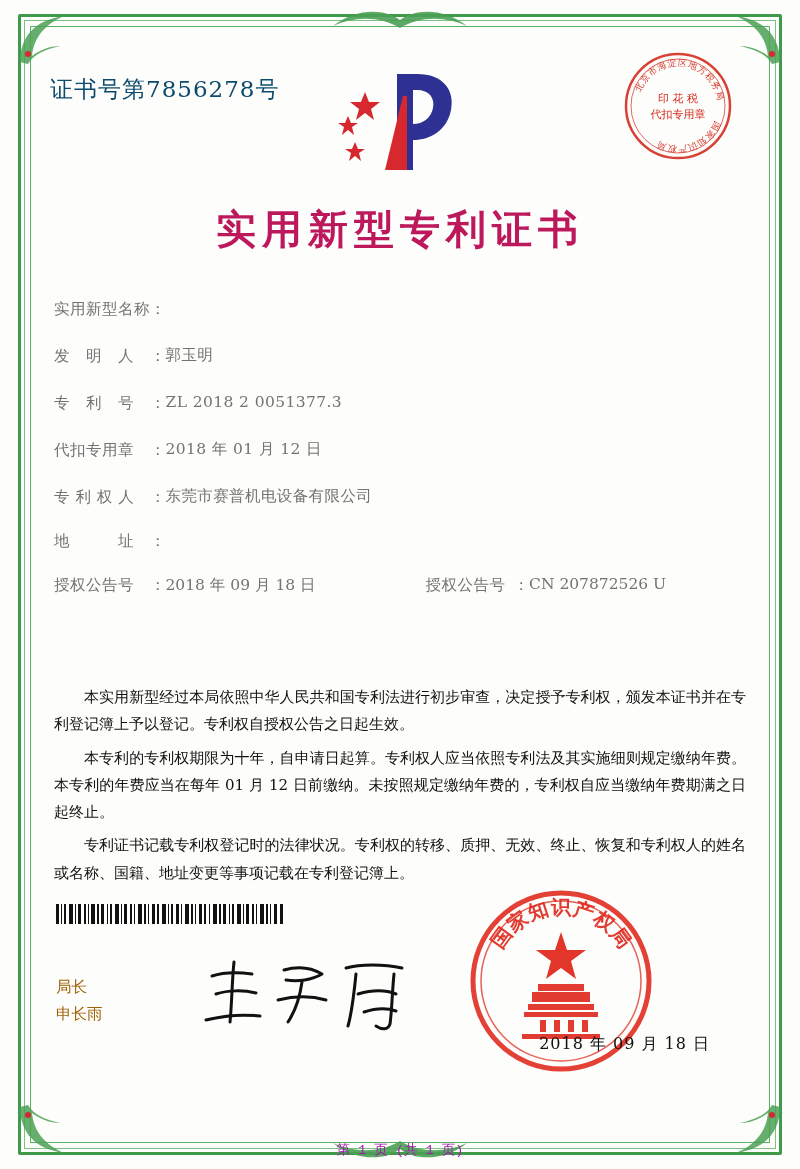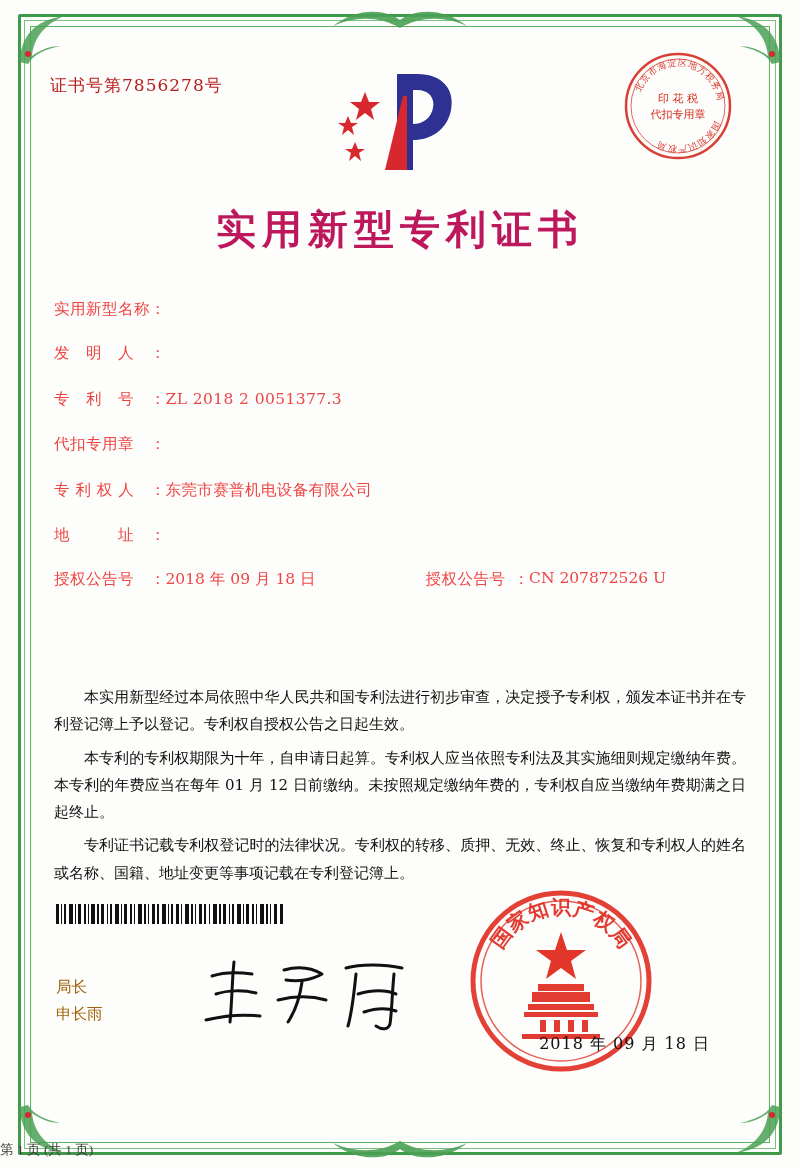--- a/index.html
+++ b/index.html
@@ -65,22 +65,22 @@
   .content {
     position: absolute;
     left: 48px; top: 44px; right: 48px; bottom: 44px;
   }
 
   .cert-number {
     position: absolute;
     left: 2px;
     top: 30px;
     font-family: "DejaVu Serif", "Liberation Serif", serif;
-    font-size: 17px;
-    color: #b91c1c;
+    font-size: 23px;
+    color: #0c4a6e;
     letter-spacing: 1px;
   }
 
   
   .logo {
     position: absolute;
     left: 50%;
     top: 22px;
     transform: translateX(-50%);
     width: 150px;
@@ -110,25 +110,25 @@
   }
 
   .fields {
     position: absolute;
     top: 255px;
     left: 6px;
     right: 6px;
   }
   .field-row {
     display: flex;
-    align-items: center;
+    align-items: flex-end;
     margin-bottom: 23px;
     font-family: "DejaVu Serif", "Liberation Serif", serif;
     font-size: 15.5px;
-    color: #ef4444;
+    color: #737373;
   }
   .field-label {
     width: 96px;
     flex: 0 0 96px;
     white-space: pre;
     letter-spacing: 0.5px;
   }
   .field-colon {
     flex: 0 0 14px;
   }
@@ -209,24 +209,24 @@
     font-family: "DejaVu Serif", "Liberation Serif", serif;
     font-size: 16px;
     color: #111;
     letter-spacing: 1px;
   }
 
   .page-footer {
     position: absolute;
     left: 0; right: 0;
     bottom: 10px;
-    text-align: left;
-    font-family: Liberation Serif, serif;
+    text-align: center;
+    font-family: Liberation Mono, monospace;
     font-size: 13.5px;
-    color: #404040;
+    color: #a21caf;
   }
 </style>
 </head>
 <body>
 
 <div class="page">
 
   <div class="border-outer"></div>
   <div class="border-mid"></div>
   <div class="border-inner"></div>
@@ -321,31 +321,33 @@
     <div class="fields">
 
       <div class="field-row">
         <span class="field-label">实用新型名称</span>
         <span class="field-colon">：</span>
       </div>
 
       <div class="field-row">
         <span class="field-label">发　明　人</span>
         <span class="field-colon">：</span>
+        <span class="field-value">郭玉明</span>
       </div>
 
       <div class="field-row">
         <span class="field-label">专　利　号</span>
         <span class="field-colon">：</span>
         <span class="field-value">ZL 2018 2 0051377.3</span>
       </div>
 
       <div class="field-row">
         <span class="field-label">代扣专用章</span>
         <span class="field-colon">：</span>
+        <span class="field-value">2018 年 01 月 12 日</span>
       </div>
 
       <div class="field-row">
         <span class="field-label">专 利 权 人</span>
         <span class="field-colon">：</span>
         <span class="field-value">东莞市赛普机电设备有限公司</span>
       </div>
 
       <div class="field-row">
         <span class="field-label">地　　　址</span>

